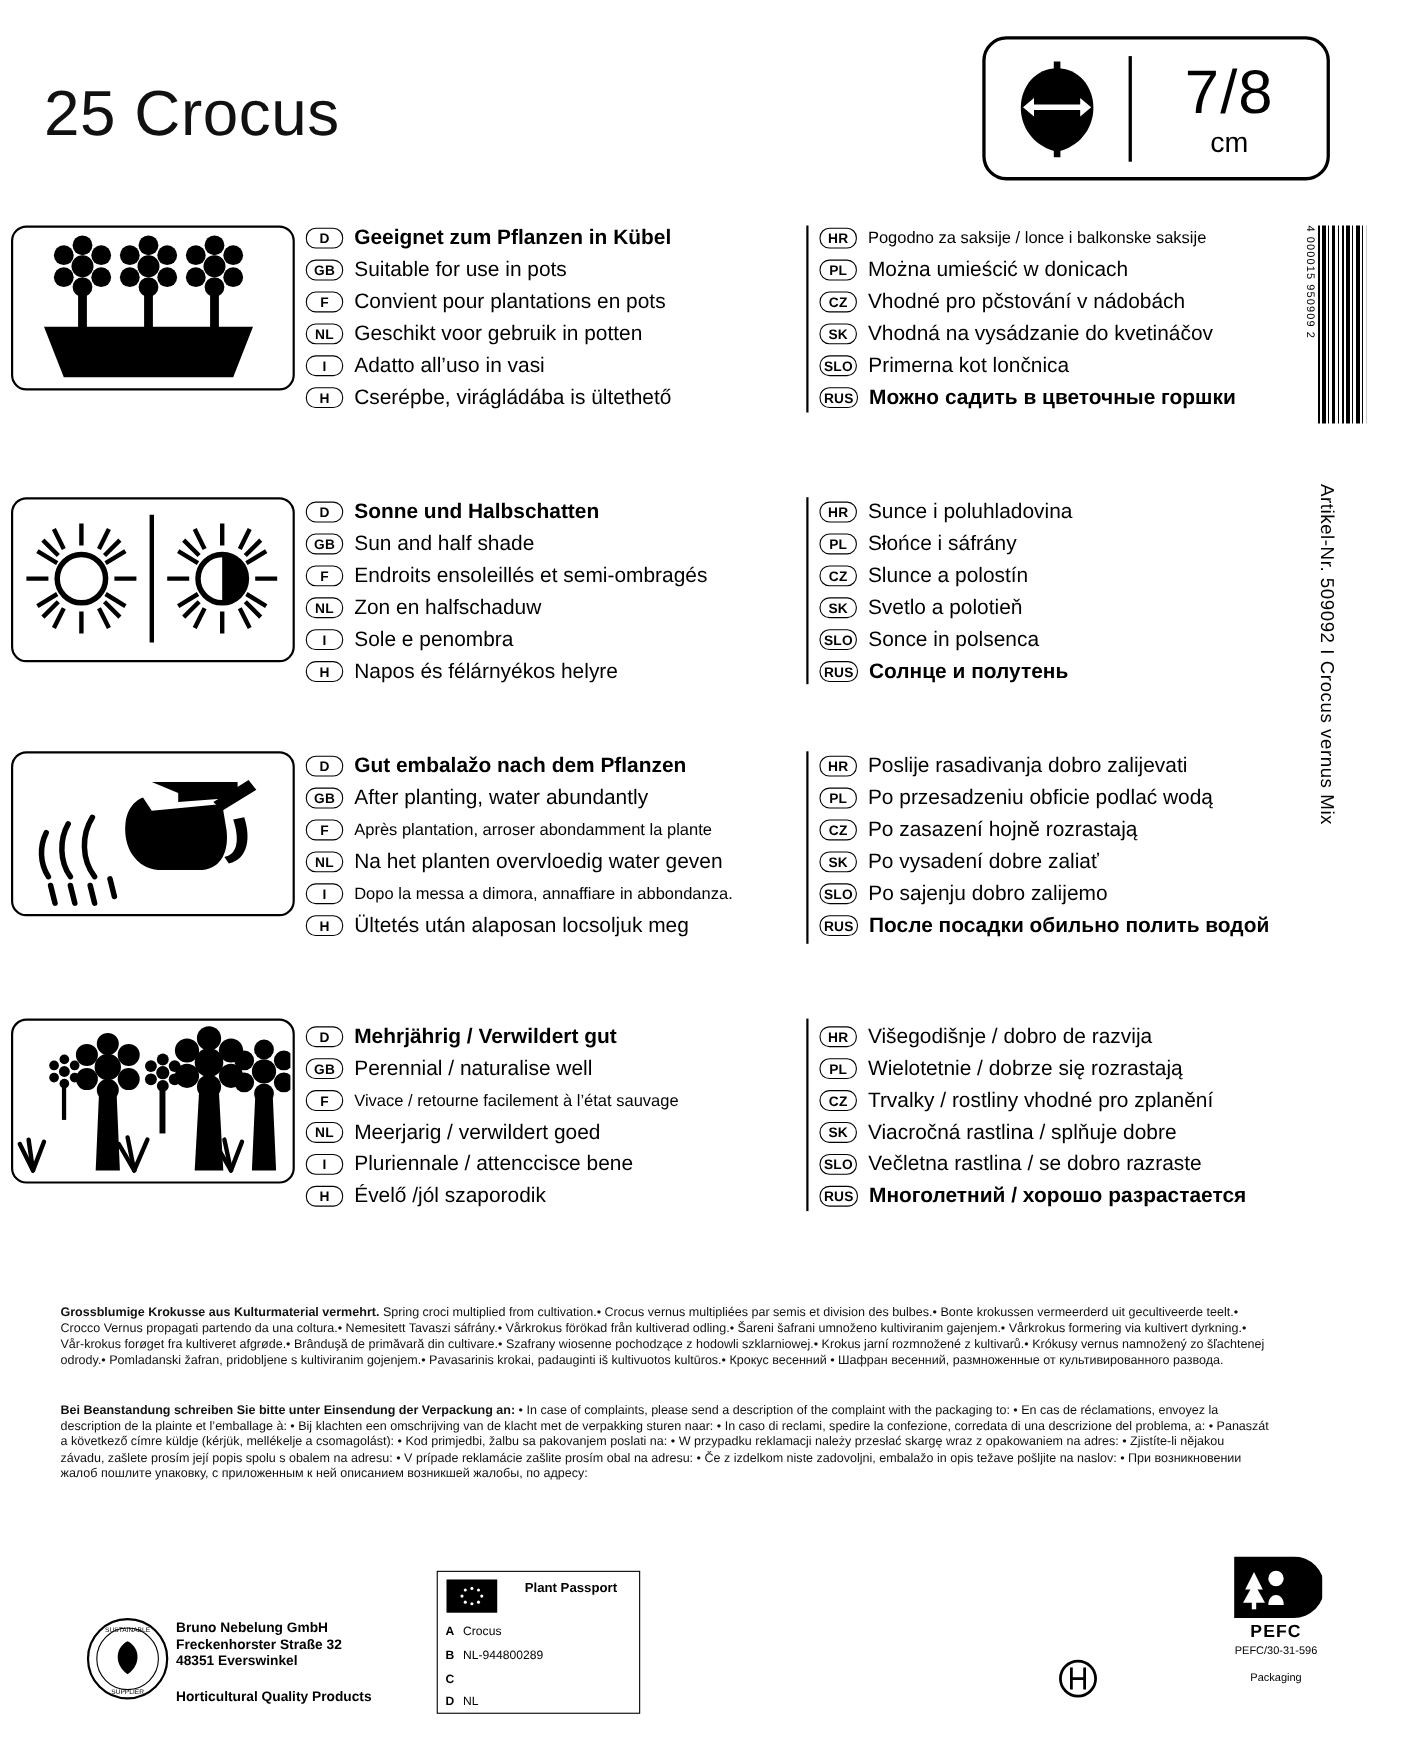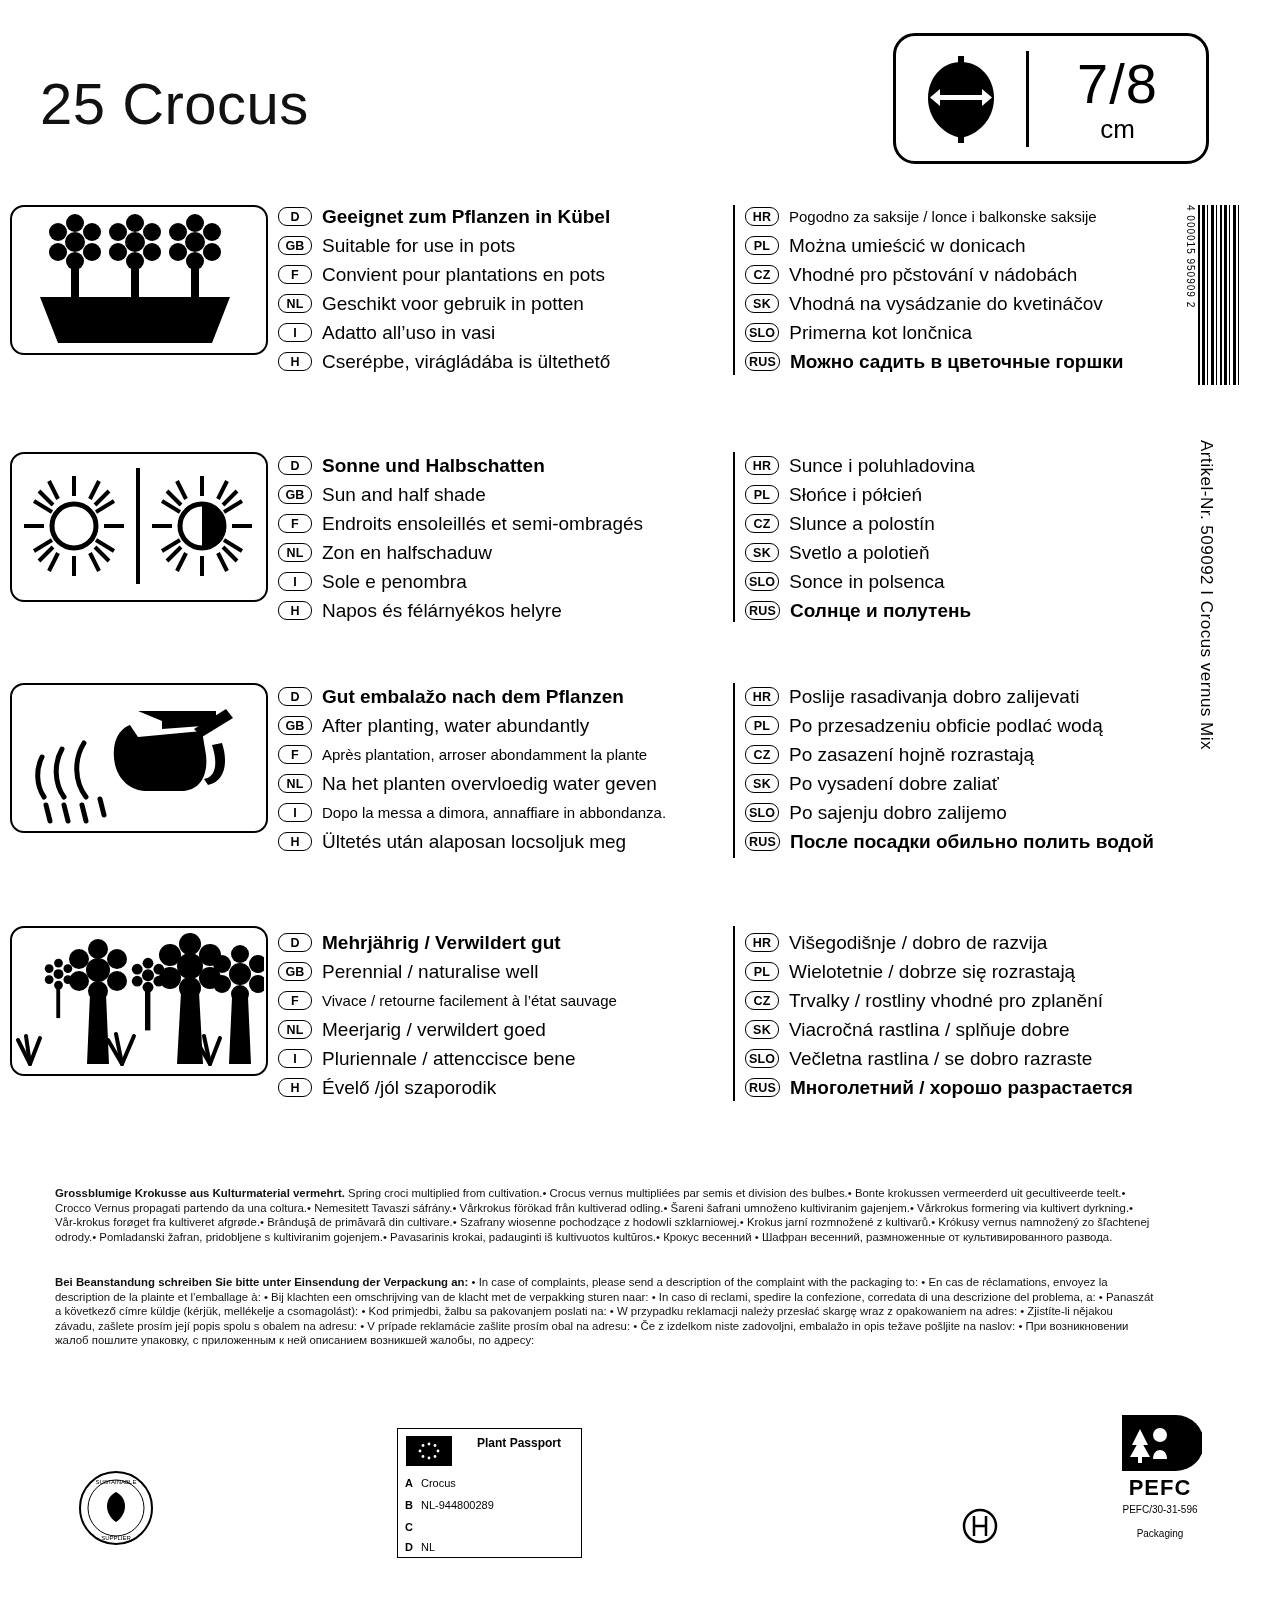--- a/index.html
+++ b/index.html
@@ -97,21 +97,21 @@
   .passport{
     position:absolute;left:397px;top:1428px;width:185px;height:130px;
     border:1.5px solid #000;box-sizing:border-box;font-size:11px;
   }
   .passport .pp-title{position:absolute;right:20px;top:7px;font-weight:700;font-size:12px;}
   .passport .eu{position:absolute;left:8px;top:7px;width:46px;height:30px;background:#000;}
   .passport .row{position:absolute;left:7px;font-size:11px;}
   .passport .row b{display:inline-block;width:16px;font-weight:700;}
   .pefc{position:absolute;left:1105px;top:1415px;width:110px;text-align:center;}
   .pefc .mark{width:84px;height:58px;margin:0 auto;}
-  .pefc .name{font-size:22px;font-weight:700;letter-spacing:1px;margin-top:2px;}
+  .pefc .name{font-size:16px;font-weight:700;letter-spacing:1px;margin-top:2px;}
   .pefc .code{font-size:10px;margin-top:3px;}
   .pefc .pack{font-size:10px;margin-top:13px;}
   .hmark{position:absolute;left:962px;top:1508px;width:36px;height:36px;}
 </style>
 </head>
 <body>
 
 <div class="page">
 
   <div class="title">25 Crocus</div>
@@ -313,21 +313,21 @@
           <div class="txt">Napos és félárnyékos helyre</div>
         </div>
     </div>
     <div class="col-right" style="top:0px;">
       <div class="line">
           <div class="tag">HR</div>
           <div class="txt">Sunce i poluhladovina</div>
         </div>
       <div class="line">
           <div class="tag">PL</div>
-          <div class="txt">Słońce i półcień</div>
+          <div class="txt">Słońce i sáfrány</div>
         </div>
       <div class="line">
           <div class="tag">CZ</div>
           <div class="txt">Slunce a polostín</div>
         </div>
       <div class="line">
           <div class="tag">SK</div>
           <div class="txt">Svetlo a polotieň</div>
         </div>
       <div class="line">
@@ -549,20 +549,26 @@
 
   <div class="sustain">
     <svg width="76" height="76" viewBox="0 0 76 76">
       <circle cx="38" cy="38" r="36" fill="none" stroke="#000" stroke-width="2"></circle>
       <circle cx="38" cy="38" r="28" fill="none" stroke="#000" stroke-width="1"></circle>
       <path d="M38 22 C26 28 26 44 38 52 C50 44 50 28 38 22 Z" fill="#000"></path>
       <text x="38" y="14" font-size="6" text-anchor="middle" font-family="Liberation Sans, sans-serif">SUSTAINABLE</text>
       <text x="38" y="70" font-size="6" text-anchor="middle" font-family="Liberation Sans, sans-serif">SUPPLIER</text>
     </svg>
   </div>
+  <div class="addr">
+    <div>Bruno Nebelung GmbH</div>
+    <div>Freckenhorster Straße 32</div>
+    <div>48351 Everswinkel</div>
+    <div class="hq">Horticultural Quality Products</div>
+  </div>
 
   <div class="passport">
     <div class="eu">
       <svg width="46" height="30" viewBox="0 0 46 30">
         <rect width="46" height="30" fill="#000"></rect>
         <g fill="#fff">
           <circle cx="23" cy="8" r="1.4"></circle>
             <circle cx="29" cy="9.5" r="1.4"></circle>
             <circle cx="32" cy="15" r="1.4"></circle>
           <circle cx="29" cy="20.5" r="1.4"></circle>

